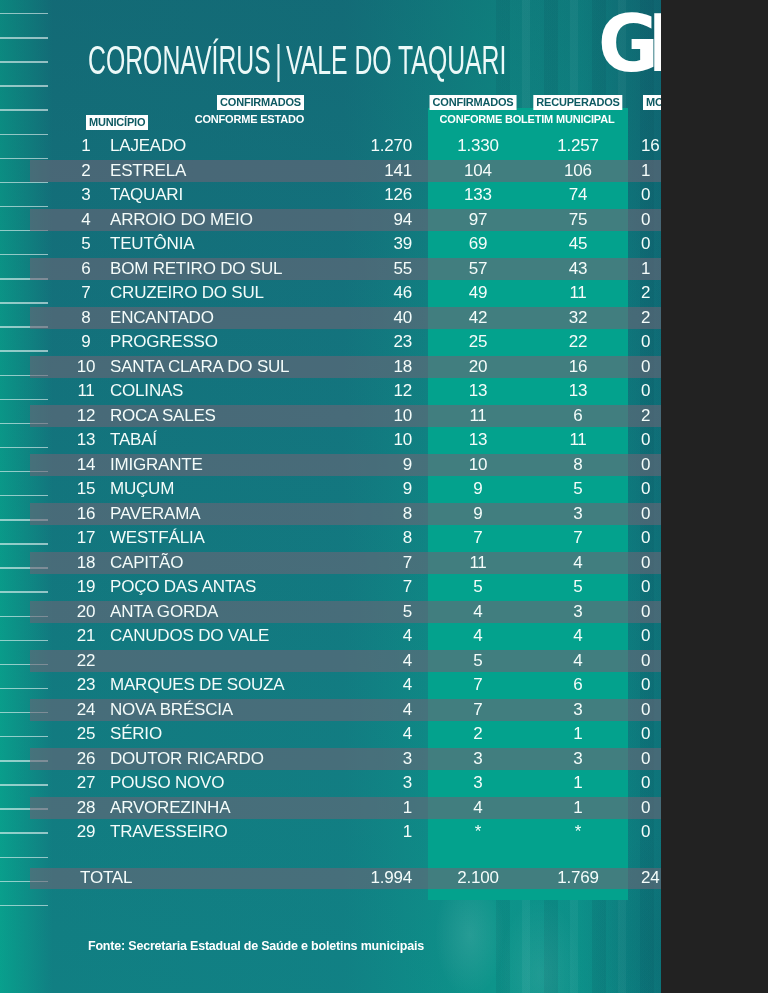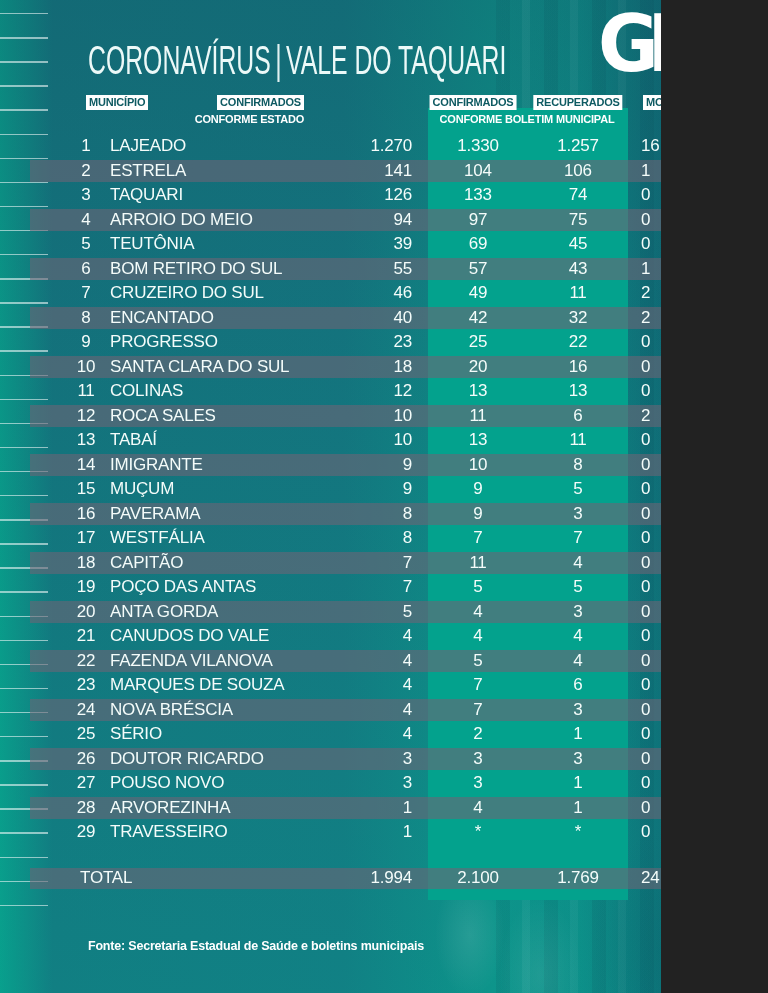--- a/index.html
+++ b/index.html
@@ -96,21 +96,21 @@
   <div class="blobs"></div>
 
   <div class="title">
     <span>CORONAVÍRUS</span><span class="divider">|</span><span>VALE DO TAQUARI</span>
   </div>
 
   <div class="logo">GP</div>
 
   <div class="green-band" style="background: rgb(3, 162, 141);"></div>
 
-  <span class="chip chip-municipio" style="color: rgb(14, 90, 98);">MUNICÍPIO</span>
+  <span class="chip chip-municipio" style="color: rgb(14, 90, 98); margin-top: 20px;">MUNICÍPIO</span>
   <span class="chip chip-estado" style="color: rgb(14, 90, 98);">CONFIRMADOS</span>
   <span class="sub sub-estado">CONFORME ESTADO</span>
   <span class="chip chip-mun" style="color: rgb(14, 90, 98);">CONFIRMADOS</span>
   <span class="chip chip-recup" style="color: rgb(14, 90, 98); text-align: center;">RECUPERADOS</span>
   <span class="sub sub-mun">CONFORME BOLETIM MUNICIPAL</span>
   <span class="chip chip-mortes" style="color: rgb(14, 90, 98);">MORTES</span>
 
   <div class="rows">
       <div class="row">
         <span class="cell rank">1</span>
@@ -275,21 +275,20 @@
       <div class="row">
         <span class="cell rank">21</span>
         <span class="cell name">CANUDOS DO VALE</span>
         <span class="cell v-estado">4</span>
         <span class="cell v-mun">4</span>
         <span class="cell v-rec">4</span>
         <span class="cell v-mortes">0</span>
       </div>
       <div class="row striped">
         <span class="cell rank">22</span>
-        <span class="cell name">FAZENDA VILANOVA</span>
         <span class="cell v-estado">4</span>
         <span class="cell v-mun">5</span>
         <span class="cell v-rec">4</span>
         <span class="cell v-mortes">0</span>
       </div>
       <div class="row">
         <span class="cell rank">23</span>
         <span class="cell name">MARQUES DE SOUZA</span>
         <span class="cell v-estado">4</span>
         <span class="cell v-mun">7</span>

